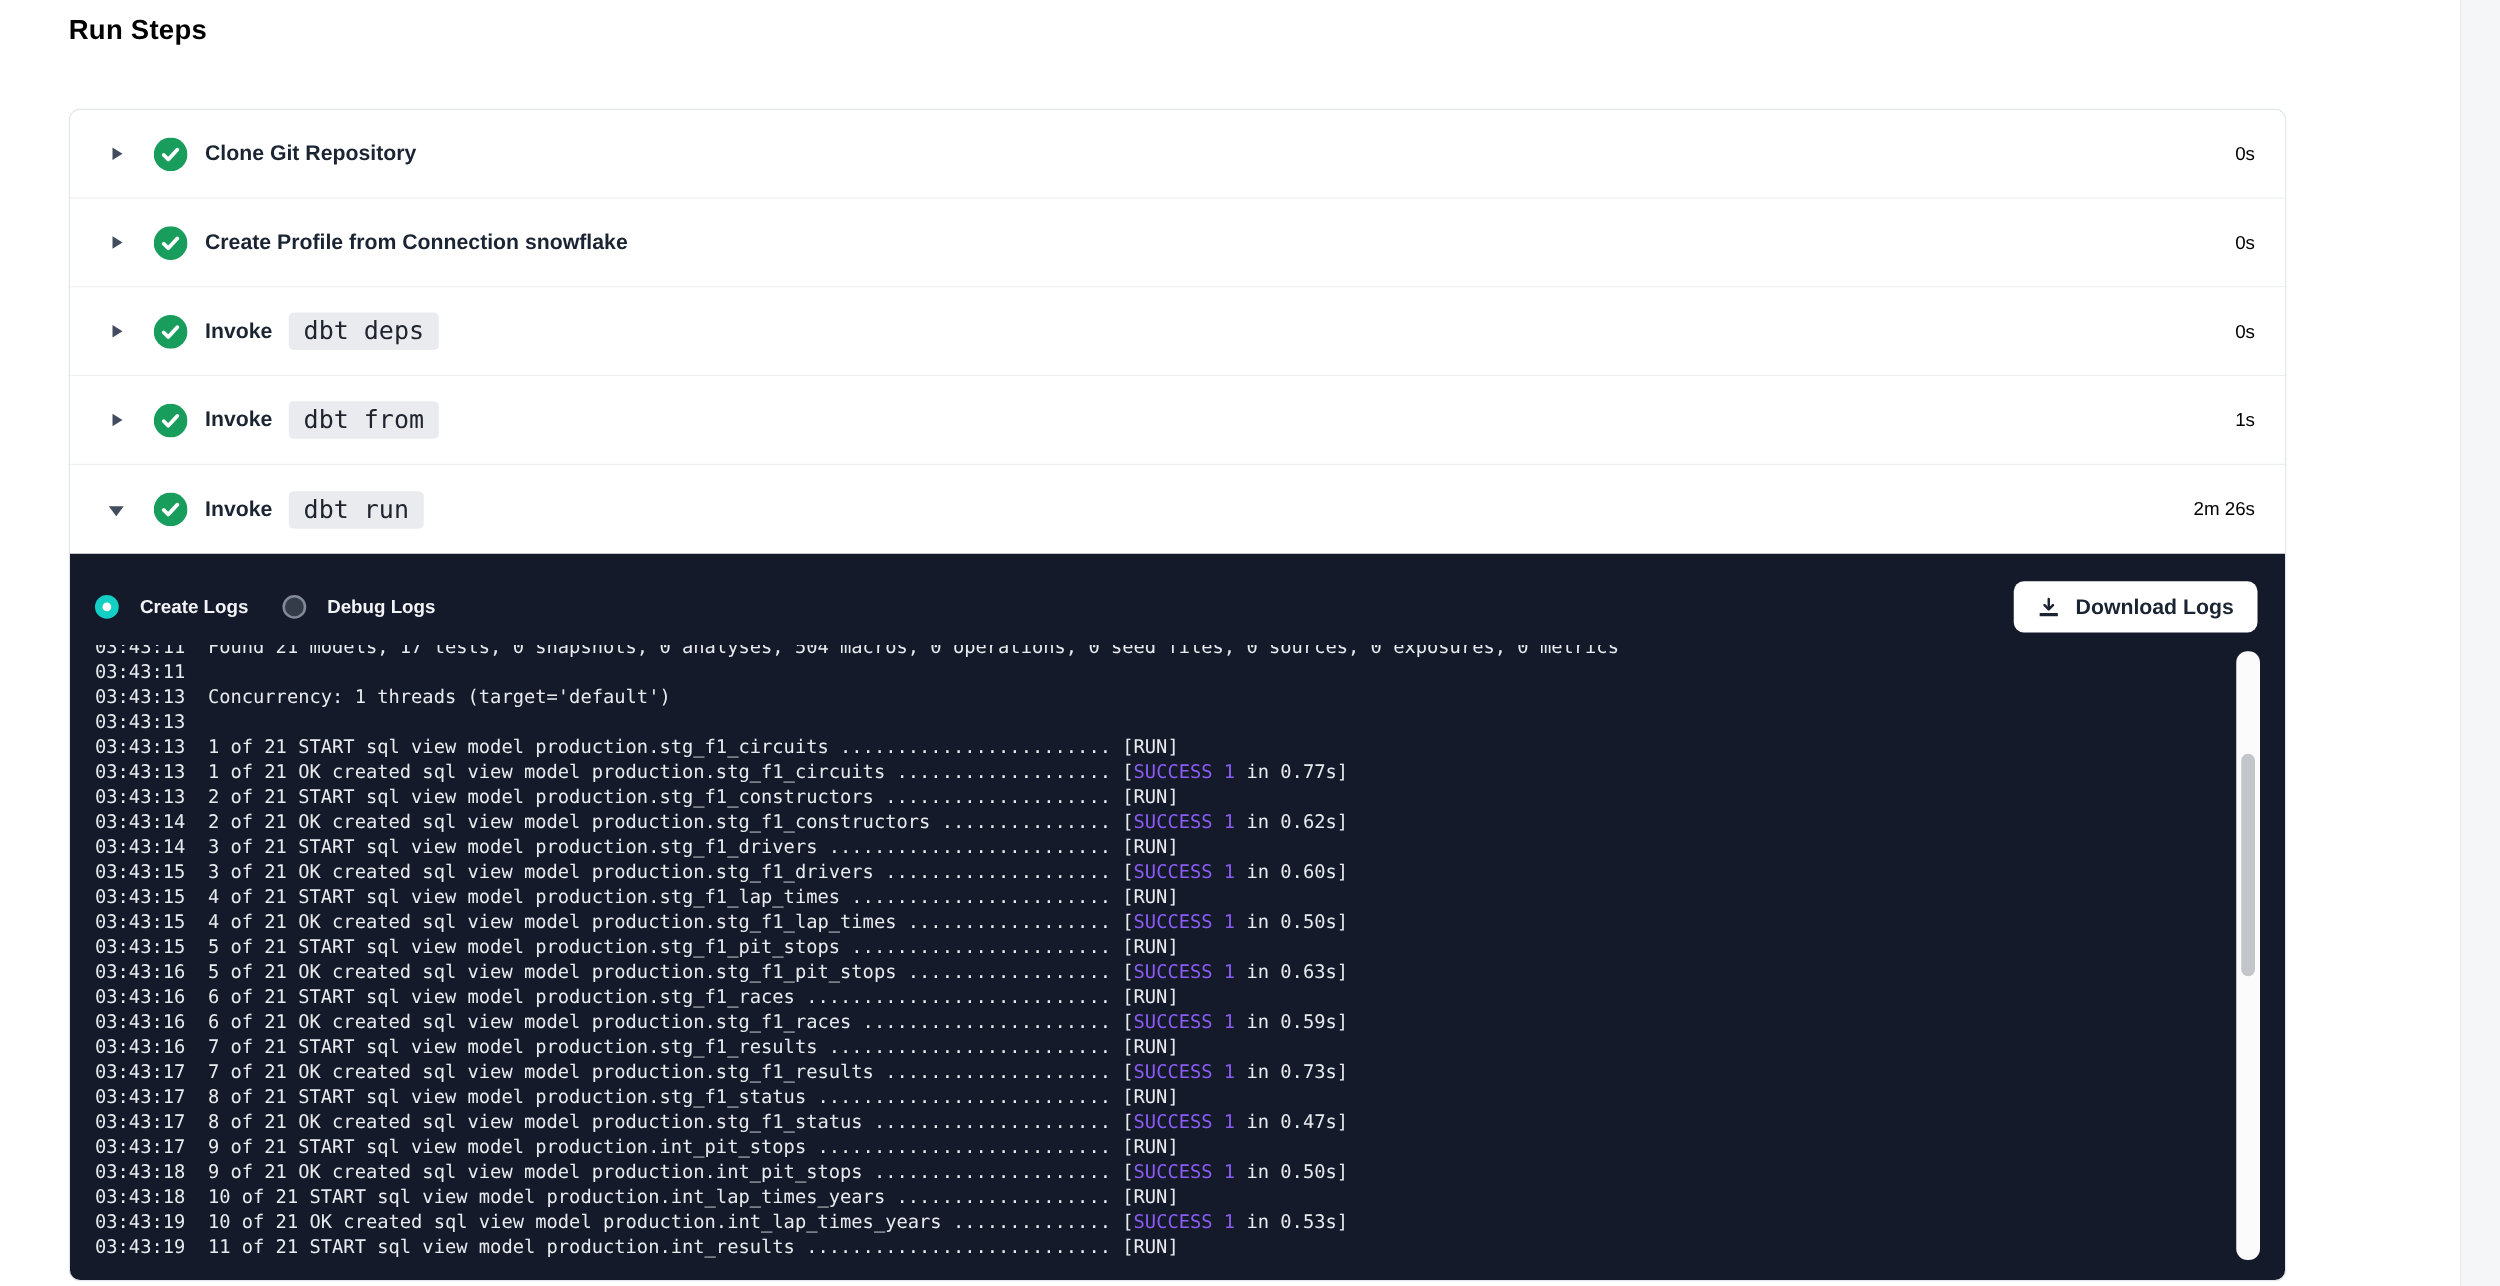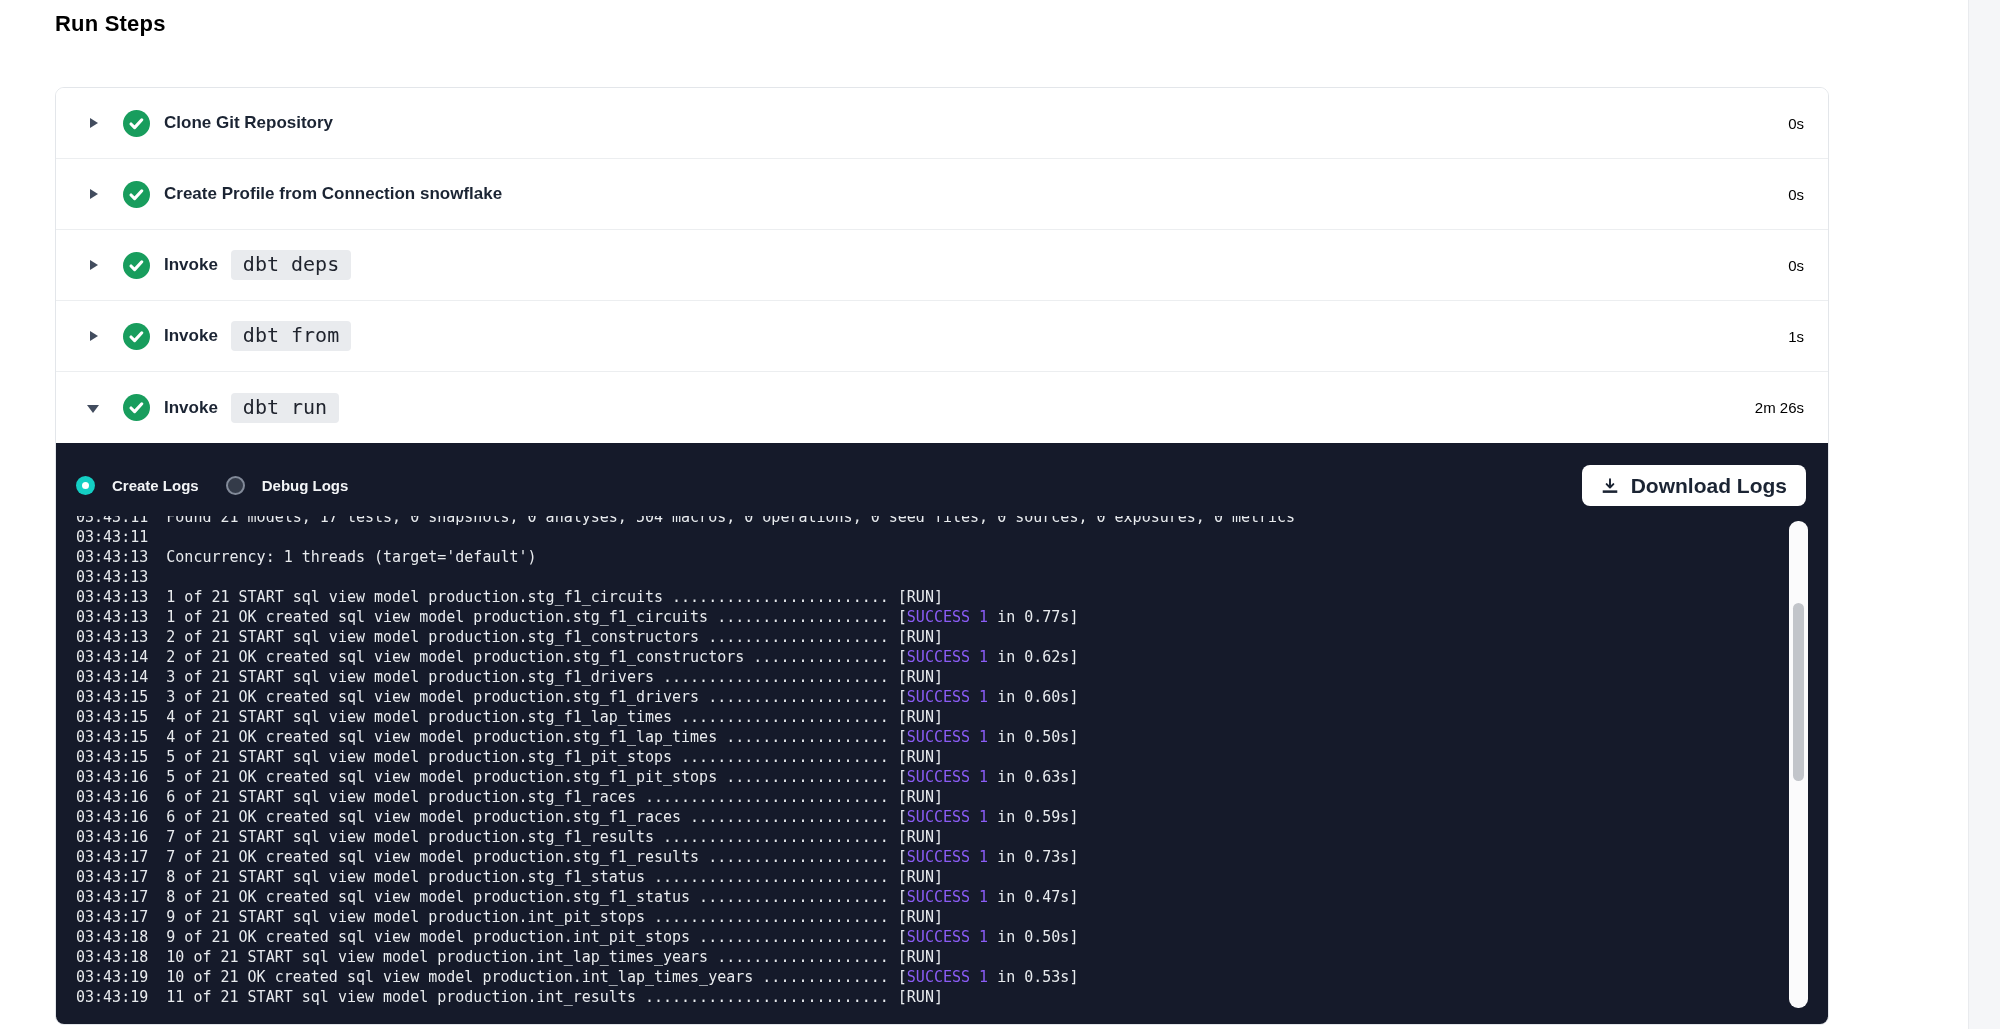--- a/index.html
+++ b/index.html
@@ -50,21 +50,21 @@
   .radio-circle.on { background:#14cfc4; }
   .radio-circle.on::after {
     content:""; position:absolute; left:6px; top:6px; width:7px; height:7px;
     border-radius:50%; background:#ffffff;
   }
   .radio-circle.off { background:#343b49; border:2px solid #828a99; }
   .radio-label { color:#f2f4f6; font-weight:700; font-size:15px; margin-left:17px; }
   .download-btn {
     margin-left:auto; background:#ffffff; border:none; border-radius:8px;
     height:41px; display:flex; align-items:center; padding:0 19px; gap:12px;
-    font-family:"Liberation Sans", sans-serif; font-size:21px; font-weight:700;
+    font-family:"Liberation Sans", sans-serif; font-size:17px; font-weight:700;
     color:#1b2433; cursor:pointer;
   }
   .log {
     position:absolute; left:20px; right:50px; top:73px; bottom:12px; overflow:hidden;
   }
   .log-inner {
     margin-top:-9px;
     font-family:"DejaVu Sans Mono", monospace; font-size:15px; line-height:20px;
     color:#e8ebee; white-space:pre;
   }

